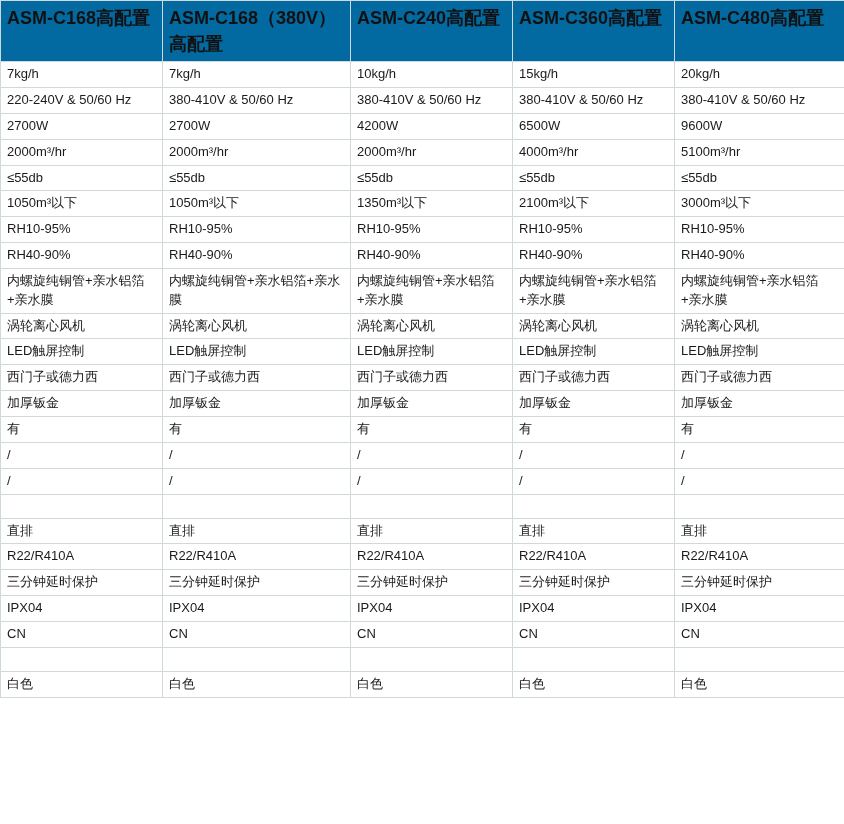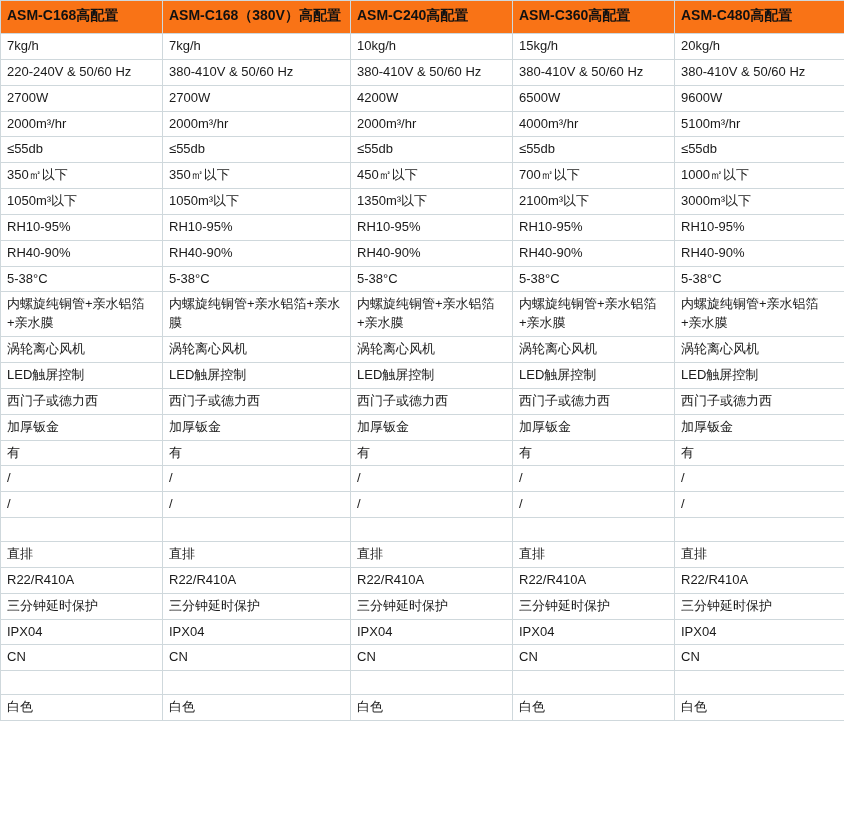--- a/index.html
+++ b/index.html
@@ -30,23 +30,23 @@
   table.spec-table td {
     border: 1px solid #cfd8dc;
     padding: 3px 5px 3px 6px;
     vertical-align: top;
     text-align: left;
     line-height: 1.45;
     word-wrap: break-word;
     white-space: normal;
   }
   table.spec-table thead th {
-    background: #f97316;
+    background: #0369a1;
     font-weight: bold;
-    font-size: 14px;
+    font-size: 18px;
     color: #111;
     height: 24px;
     padding-top: 4px;
     padding-bottom: 4px;
   }
   table.spec-table tbody td {
     background: #ffffff;
     height: 17px;
   }
 </style>
@@ -100,27 +100,20 @@
         <td>5100m³/hr</td>
       </tr>
       <tr>
         <td>≤55db</td>
         <td>≤55db</td>
         <td>≤55db</td>
         <td>≤55db</td>
         <td>≤55db</td>
       </tr>
       <tr>
-        <td>350㎡以下</td>
-        <td>350㎡以下</td>
-        <td>450㎡以下</td>
-        <td>700㎡以下</td>
-        <td>1000㎡以下</td>
-      </tr>
-      <tr>
         <td>1050m³以下</td>
         <td>1050m³以下</td>
         <td>1350m³以下</td>
         <td>2100m³以下</td>
         <td>3000m³以下</td>
       </tr>
       <tr>
         <td>RH10-95%</td>
         <td>RH10-95%</td>
         <td>RH10-95%</td>
@@ -128,27 +121,20 @@
         <td>RH10-95%</td>
       </tr>
       <tr>
         <td>RH40-90%</td>
         <td>RH40-90%</td>
         <td>RH40-90%</td>
         <td>RH40-90%</td>
         <td>RH40-90%</td>
       </tr>
       <tr>
-        <td>5-38°C</td>
-        <td>5-38°C</td>
-        <td>5-38°C</td>
-        <td>5-38°C</td>
-        <td>5-38°C</td>
-      </tr>
-      <tr>
         <td>内螺旋纯铜管+亲水铝箔+亲水膜</td>
         <td>内螺旋纯铜管+亲水铝箔+亲水膜</td>
         <td>内螺旋纯铜管+亲水铝箔+亲水膜</td>
         <td>内螺旋纯铜管+亲水铝箔+亲水膜</td>
         <td>内螺旋纯铜管+亲水铝箔+亲水膜</td>
       </tr>
       <tr>
         <td>涡轮离心风机</td>
         <td>涡轮离心风机</td>
         <td>涡轮离心风机</td>

